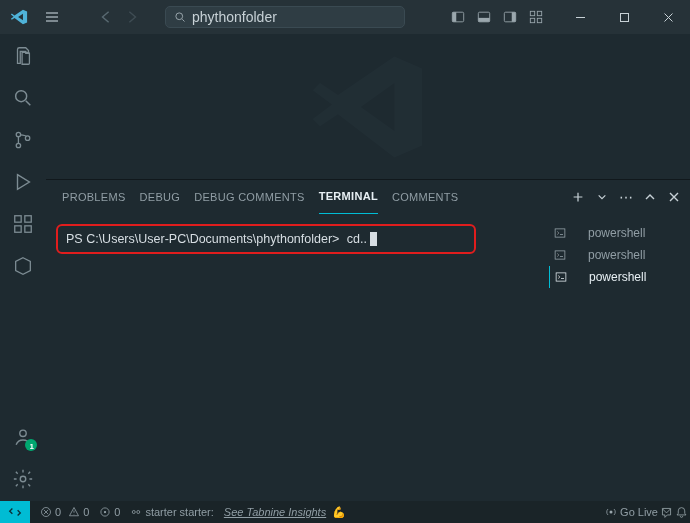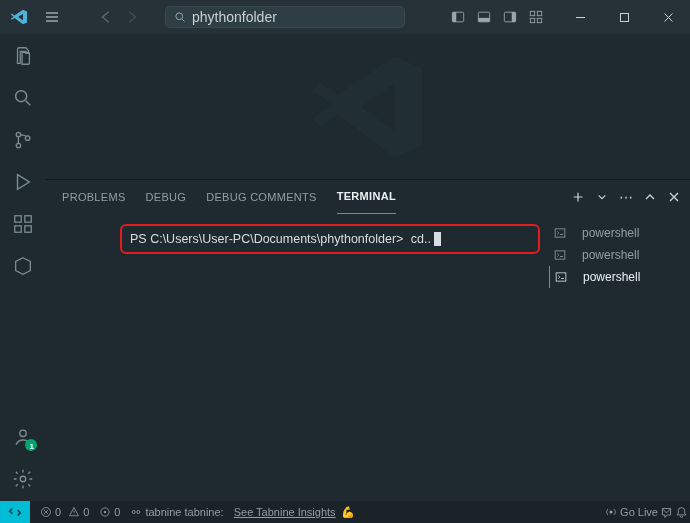--- a/index.html
+++ b/index.html
@@ -35,32 +35,32 @@
   .activitybar{position:absolute;left:0;top:34px;bottom:22px;width:46px;background:var(--bg);display:flex;flex-direction:column;align-items:center;padding-top:10px;gap:18px;color:var(--icon-dim);}
   .activitybar .spacer{flex:1;}
   .activitybar .ab-icon{width:24px;height:24px;display:flex;align-items:center;justify-content:center;position:relative;}
   .activitybar .ab-icon.badge::after{content:"";position:absolute;right:-2px;bottom:-2px;width:12px;height:12px;border-radius:50%;background:var(--badge);}
   .activitybar .ab-icon.badge .badgetxt{color:#fff;position:absolute;right:1px;bottom:-2px;font-size:8px;font-weight:600;z-index:2;}
   
   .editor{position:absolute;left:46px;top:34px;right:0;height:145px;background:var(--bg);display:flex;align-items:center;justify-content:center;}
   .editor .vslogo{opacity:.22;width:120px;height:120px;}
   
   .panel{position:absolute;left:46px;right:0;top:179px;bottom:22px;background:var(--bg);border-top:1px solid #11181c;}
-  .panel-tabs{display:flex;align-items:center;height:34px;padding:0 8px 0 16px;gap:20px;font-size:11px;color:var(--text-dim);border-bottom:1px solid transparent;}
+  .panel-tabs{display:flex;align-items:center;height:34px;padding:0 8px 0 16px;gap:14px;font-size:11px;color:var(--text-dim);border-bottom:1px solid transparent;}
   .panel-tabs .ptab{height:34px;display:flex;align-items:center;letter-spacing:.3px;}
   .panel-tabs .ptab.active{color:#e8f0f4;border-bottom:1px solid var(--cyan);font-weight:bold;}
   .panel-tabs .pspacer{flex:1;}
   .panel-tabs .pact{display:flex;align-items:center;gap:8px;color:var(--icon);}
   .panel-tabs .pact .pi{width:16px;height:16px;display:flex;align-items:center;justify-content:center;}
-  .panel-body{position:absolute;top:34px;left:0;right:0;bottom:0;display:flex;text-align:right;}
+  .panel-body{position:absolute;top:34px;left:0;right:0;bottom:0;display:flex;}
   .terminal-area{flex:1;padding:10px 10px;font-family:Consolas,monospace;font-size:12.5px;color:#d7dee3;}
   .prompt-box{border:2px solid var(--hl-border);border-radius:6px;padding:6px 8px;display:inline-flex;align-items:center;gap:2px;min-width:420px;}
   .prompt-box .cursor{display:inline-block;width:7px;height:14px;background:#d7dee3;margin-left:1px;}
   .terminal-list{width:140px;padding:8px 10px 0 0;font-size:12px;color:var(--text-dim);}
-  .terminal-list .trow{display:flex;align-items:center;gap:16px;height:22px;padding-left:4px;}
+  .terminal-list .trow{display:flex;align-items:center;gap:22px;height:22px;padding-left:4px;}
   .terminal-list .trow.active{color:#e8f0f4;border-left:1px solid var(--cyan);margin-left:-1px;padding-left:5px;}
   
   .statusbar{position:absolute;left:0;right:0;bottom:0;height:22px;background:var(--statusbar);display:flex;align-items:center;color:var(--text-dim);font-size:11px;}
   .statusbar .remote{height:22px;width:30px;background:var(--cyan);display:flex;align-items:center;justify-content:center;color:#0b2f36;}
   .statusbar .sitem{display:flex;align-items:center;gap:3px;margin-left:10px;}
   .statusbar .sspacer{flex:1;}
   .statusbar .sitem.right{margin-right:2px;margin-left:0;}
   .flex-icon{color:#e0b252;margin-left:3px;}
   svg{display:block;}
 </style>
@@ -205,20 +205,21 @@
       </svg>
   </div>
 </div>
 
 <div class="panel">
   <div class="panel-tabs">
     <div class="ptab">PROBLEMS</div>
     <div class="ptab">DEBUG</div>
     <div class="ptab">DEBUG COMMENTS</div>
     <div class="ptab active">TERMINAL</div>
+    <div class="ptab">COMMENTS</div>
     <div class="pspacer"></div>
     <div class="pact">
       <div class="pi">
           <svg width="14" height="14" viewBox="0 0 16 16">
             <path d="M8 3v10M3 8h10" stroke="#c7d1d6" stroke-width="1.4"></path>
           </svg>
         </div>
       <div class="pi">
           <svg width="10" height="10" viewBox="0 0 12 12">
             <path d="M2 4 L6 8 L10 4" stroke="#c7d1d6" stroke-width="1.4" fill="none"></path>
@@ -295,24 +296,24 @@
         <circle cx="8" cy="8" r="5.5" stroke="#9aa7ad" fill="none"></circle>
         <circle cx="8" cy="8" r="1.5" fill="#9aa7ad"></circle>
       </svg>
     <span>0</span>
   </div>
   <div class="sitem">
     <svg width="12" height="12" viewBox="0 0 16 16">
         <circle cx="5" cy="8" r="2" stroke="#9aa7ad" fill="none"></circle>
         <circle cx="11" cy="8" r="2" stroke="#9aa7ad" fill="none"></circle>
       </svg>
-    <span>tabnine tabnine:</span>
+    <span>starter starter:</span>
   </div>
   <div class="sitem">
-    <span style="text-decoration:underline;">See Tabnine Insights</span>
+    <span style="text-decoration:underline;font-style:italic;">See Tabnine Insights</span>
     <span class="flex-icon">💪</span>
   </div>
   <div class="sspacer"></div>
   <div class="sitem right">
     <svg width="12" height="12" viewBox="0 0 16 16">
         <circle cx="8" cy="8" r="2" fill="#9aa7ad"></circle>
         <path d="M4 4a5.6 5.6 0 000 8M12 4a5.6 5.6 0 010 8" stroke="#9aa7ad" fill="none"></path>
       </svg>
     <span>Go Live</span>
   </div>

